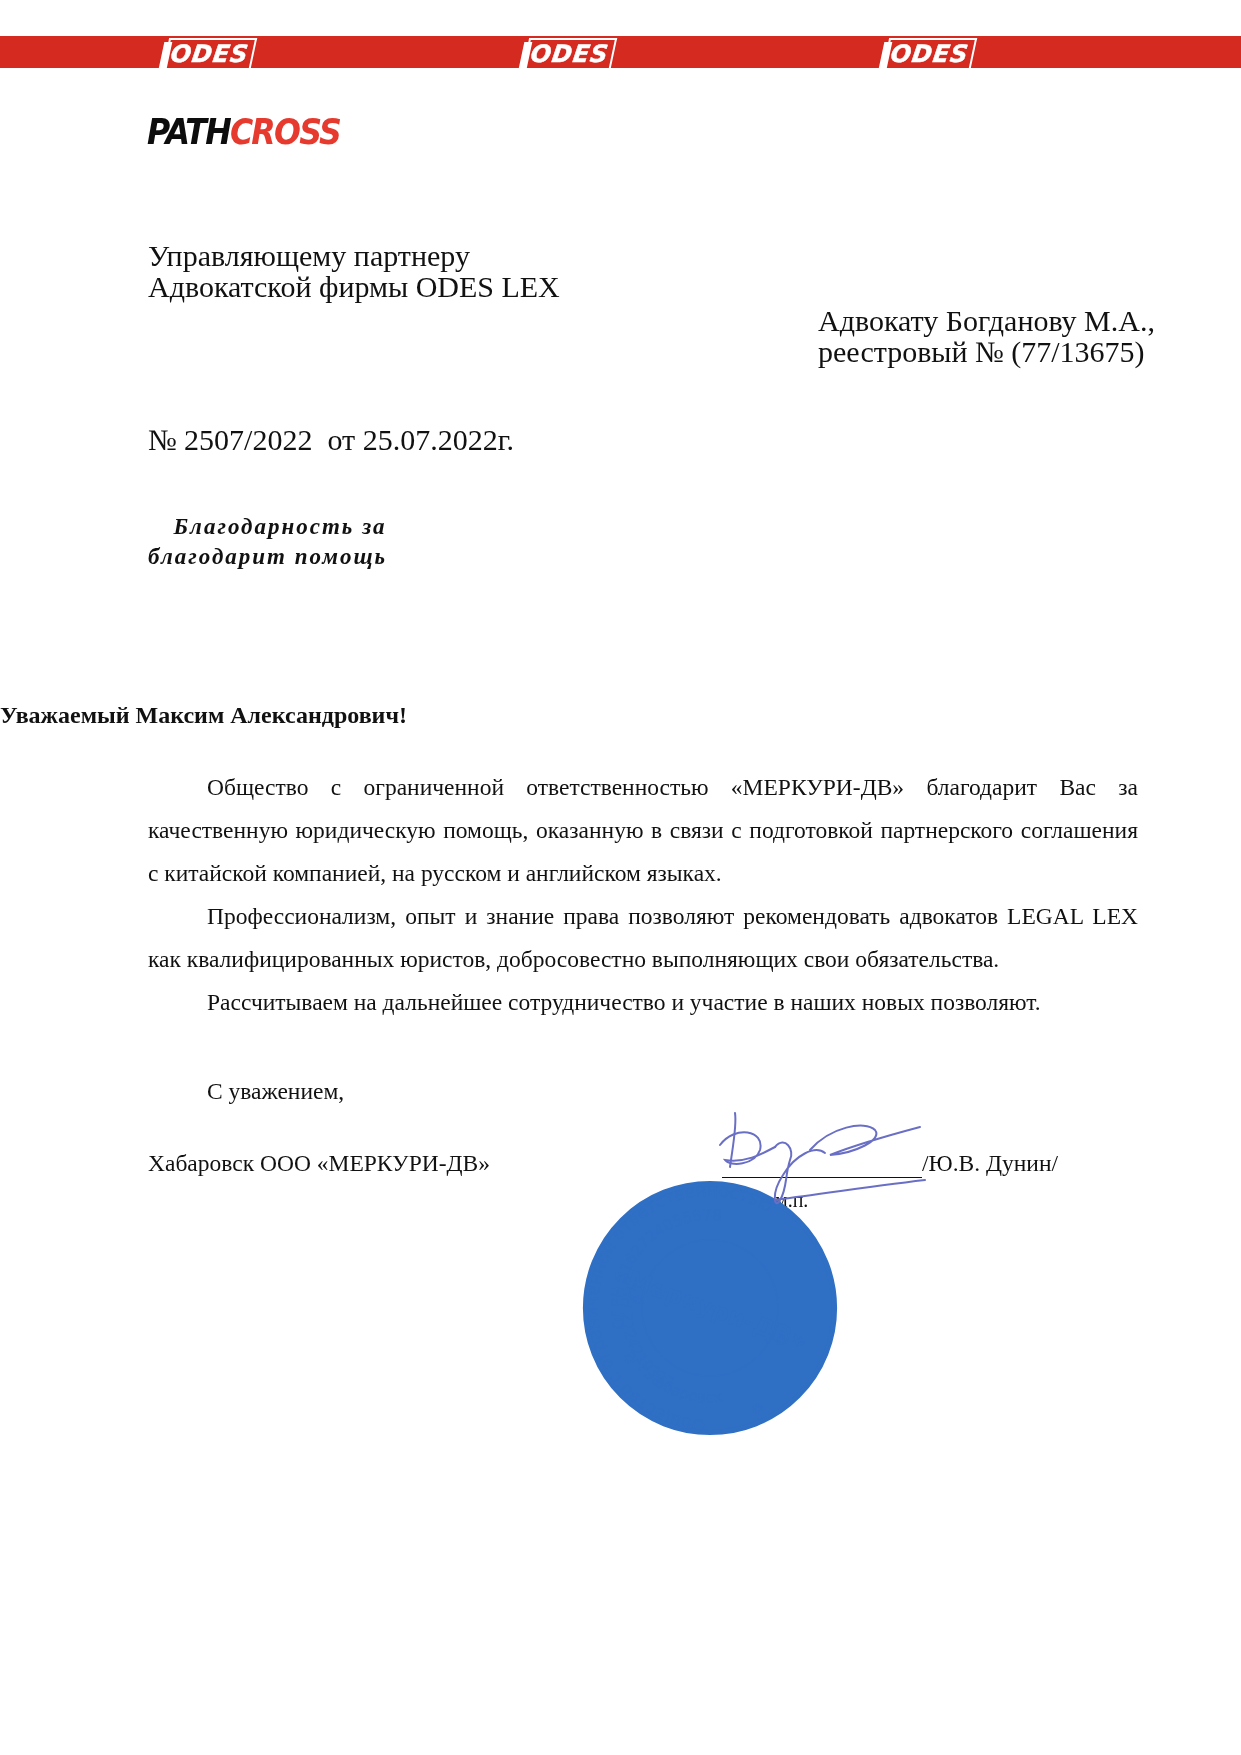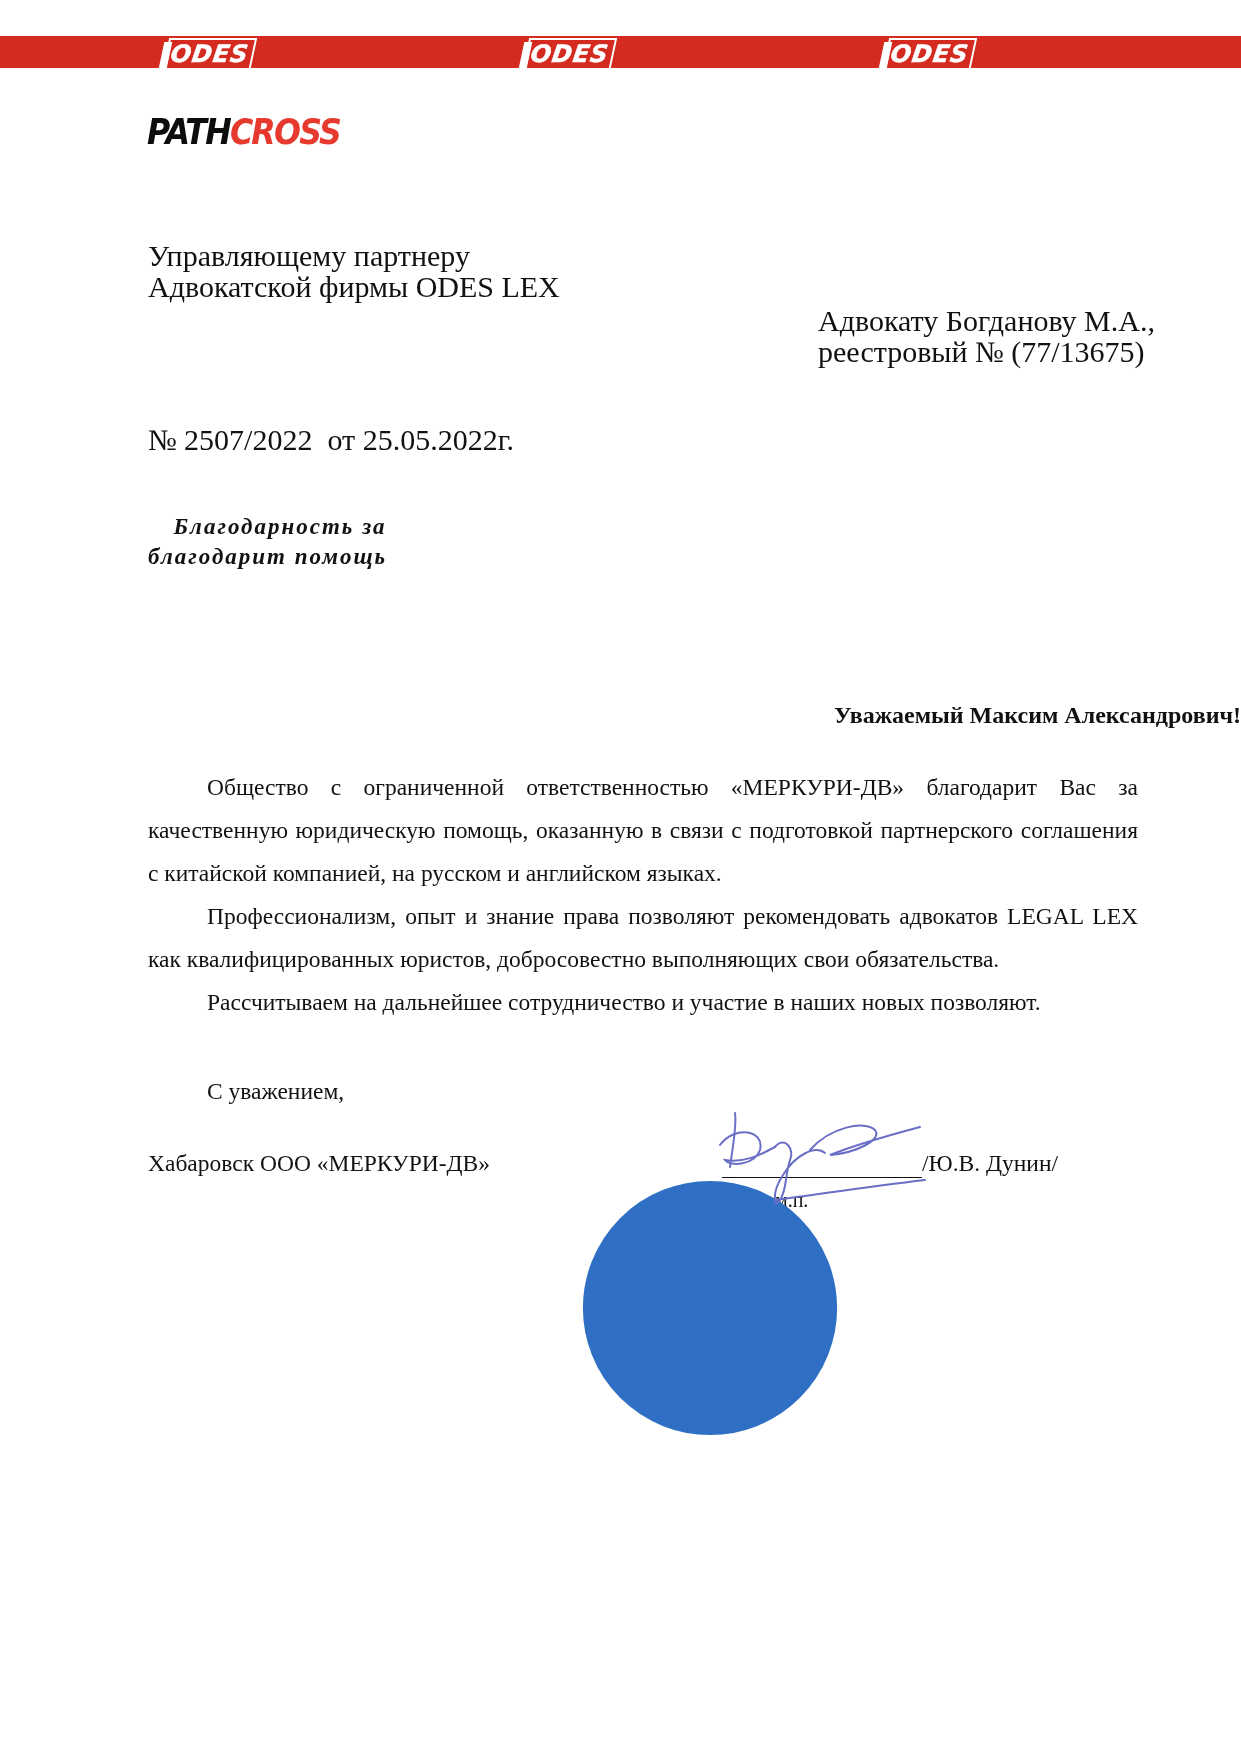--- a/index.html
+++ b/index.html
@@ -23,21 +23,21 @@
     .logo .a { color: #0d0d0d; }
     .logo .b { color: #e63a2e; }
 
     .t26 { font-size: 30px; line-height: 31px; margin-top: 32px; }
     .addr { left: 148px; top: 208px; }
     .recip { left: 818px; top: 273px; }
     .ref { left: 148px; top: 392px; }
     .subject { left: 148px; top: 512px; font-size: 23px; line-height: 30px; font-weight: bold; font-style: italic;
                letter-spacing: 2px; text-align: center; }
     .subject div:first-child { padding-left: 25px; }
-    .salut { left: 0; width: 1241px; top: 702px; text-align: right; font-weight: bold; font-size: 24px; }
+    .salut { left: 0; width: 1241px; top: 702px; text-align: left; font-weight: bold; font-size: 24px; }
 
     .body { left: 148px; top: 766px; width: 990px; font-size: 23.5px; line-height: 43px; }
     .body p { margin: 0; text-indent: 59px; text-align: justify; }
 
     .closing { left: 207px; top: 1078px; font-size: 23.5px; }
     .director { left: 148px; top: 1150px; font-size: 23.5px; }
     .sigline { left: 722px; top: 1177px; width: 200px; height: 0; border-top: 1.5px solid #111; }
     .signame { left: 922px; top: 1150px; font-size: 23.5px; }
     .mp { left: 775px; top: 1189px; font-size: 20px; }
 
@@ -65,21 +65,21 @@
 <div class="abs addr t26">
   <div>Управляющему партнеру</div>
   <div>Адвокатской фирмы ODES LEX</div>
 </div>
 
 <div class="abs recip t26">
   <div>Адвокату Богданову М.А.,</div>
   <div>реестровый № (77/13675)</div>
 </div>
 
-<div class="abs ref t26" style="white-space:pre">№ 2507/2022  от 25.05.2022г.</div>
+<div class="abs ref t26" style="white-space:pre">№ 2507/2022  от 25.07.2022г.</div>
 
 <div class="abs subject">
   <div>Благодарность за</div>
   <div>благодарит помощь</div>
 </div>
 
 <div class="abs salut">Уважаемый Максим Александрович!</div>
 
 <div class="abs body">
   <p>Общество с ограниченной ответственностью «МЕРКУРИ-ДВ» благодарит Вас за качественную юридическую помощь, оказанную в связи с подготовкой партнерского соглашения с китайской компанией, на русском и английском языках.</p>

